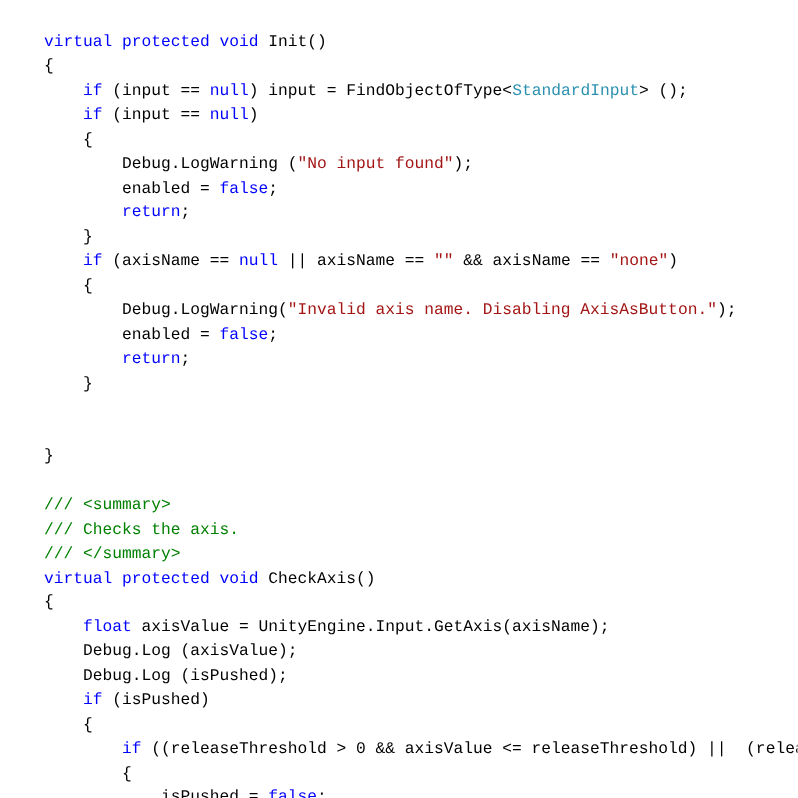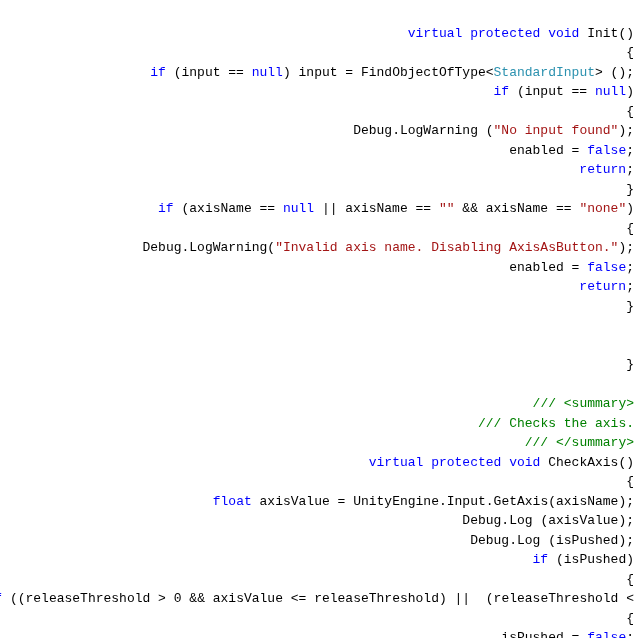--- a/index.html
+++ b/index.html
@@ -13,20 +13,19 @@
     }
     .code-container {
       padding: 4px 0;
       white-space: pre;
       background: #ffffff;
     }
     .line {
       display: flex;
       min-height: 19.5px;
       padding: 0 4px;
-      justify-content: flex-end;
     }
   </style>
 </head>
 <body>
 
 <div class="code-container">
 <div class="line"><span style="color: rgb(0, 0, 255);">    virtual protected void </span><span style="color: rgb(0, 0, 0);">Init</span><span style="color: rgb(0, 0, 0);">()</span></div><div class="line"><span style="color: rgb(0, 0, 0);">    {</span></div><div class="line"><span style="color: rgb(0, 0, 255);">        if</span><span style="color: rgb(0, 0, 0);"> (input == </span><span style="color: rgb(0, 0, 255);">null</span><span style="color: rgb(0, 0, 0);">) input = FindObjectOfType&lt;</span><span style="color: rgb(43, 145, 175);">StandardInput</span><span style="color: rgb(0, 0, 0);">&gt; ();</span></div><div class="line"><span style="color: rgb(0, 0, 255);">        if</span><span style="color: rgb(0, 0, 0);"> (input == </span><span style="color: rgb(0, 0, 255);">null</span><span style="color: rgb(0, 0, 0);">)</span></div><div class="line"><span style="color: rgb(0, 0, 0);">        {</span></div><div class="line"><span style="color: rgb(0, 0, 0);">            Debug.LogWarning (</span><span style="color: rgb(163, 21, 21);">"No input found"</span><span style="color: rgb(0, 0, 0);">);</span></div><div class="line"><span style="color: rgb(0, 0, 0);">            enabled = </span><span style="color: rgb(0, 0, 255);">false</span><span style="color: rgb(0, 0, 0);">;</span></div><div class="line"><span style="color: rgb(0, 0, 255);">            return</span><span style="color: rgb(0, 0, 0);">;</span></div><div class="line"><span style="color: rgb(0, 0, 0);">        }</span></div><div class="line"><span style="color: rgb(0, 0, 255);">        if</span><span style="color: rgb(0, 0, 0);"> (axisName == </span><span style="color: rgb(0, 0, 255);">null</span><span style="color: rgb(0, 0, 0);"> || axisName == </span><span style="color: rgb(163, 21, 21);">""</span><span style="color: rgb(0, 0, 0);"> &amp;&amp; axisName == </span><span style="color: rgb(163, 21, 21);">"none"</span><span style="color: rgb(0, 0, 0);">)</span></div><div class="line"><span style="color: rgb(0, 0, 0);">        {</span></div><div class="line"><span style="color: rgb(0, 0, 0);">            Debug.LogWarning(</span><span style="color: rgb(163, 21, 21);">"Invalid axis name. Disabling AxisAsButton."</span><span style="color: rgb(0, 0, 0);">);</span></div><div class="line"><span style="color: rgb(0, 0, 0);">            enabled = </span><span style="color: rgb(0, 0, 255);">false</span><span style="color: rgb(0, 0, 0);">;</span></div><div class="line"><span style="color: rgb(0, 0, 255);">            return</span><span style="color: rgb(0, 0, 0);">;</span></div><div class="line"><span style="color: rgb(0, 0, 0);">        }</span></div><div class="line">&nbsp;</div><div class="line">&nbsp;</div><div class="line"><span style="color: rgb(0, 0, 0);">    }</span></div><div class="line">&nbsp;</div><div class="line"><span style="color: rgb(0, 128, 0);">    /// &lt;summary&gt;</span></div><div class="line"><span style="color: rgb(0, 128, 0);">    /// Checks the axis.</span></div><div class="line"><span style="color: rgb(0, 128, 0);">    /// &lt;/summary&gt;</span></div><div class="line"><span style="color: rgb(0, 0, 255);">    virtual protected void </span><span style="color: rgb(0, 0, 0);">CheckAxis</span><span style="color: rgb(0, 0, 0);">()</span></div><div class="line"><span style="color: rgb(0, 0, 0);">    {</span></div><div class="line"><span style="color: rgb(0, 0, 255);">        float</span><span style="color: rgb(0, 0, 0);"> axisValue = UnityEngine.Input.GetAxis(axisName);</span></div><div class="line"><span style="color: rgb(0, 0, 0);">        Debug.Log (axisValue);</span></div><div class="line"><span style="color: rgb(0, 0, 0);">        Debug.Log (isPushed);</span></div><div class="line"><span style="color: rgb(0, 0, 255);">        if</span><span style="color: rgb(0, 0, 0);"> (isPushed)</span></div><div class="line"><span style="color: rgb(0, 0, 0);">        {</span></div><div class="line"><span style="color: rgb(0, 0, 255);">            if</span><span style="color: rgb(0, 0, 0);"> ((releaseThreshold &gt; 0 &amp;&amp; axisValue &lt;= releaseThreshold) ||  (releaseThreshold &lt;</span></div><div class="line"><span style="color: rgb(0, 0, 0);">            {</span></div><div class="line"><span style="color: rgb(0, 0, 0);">                isPushed = </span><span style="color: rgb(0, 0, 255);">false</span><span style="color: rgb(0, 0, 0);">;</span></div></div>
 
 </body></html>

